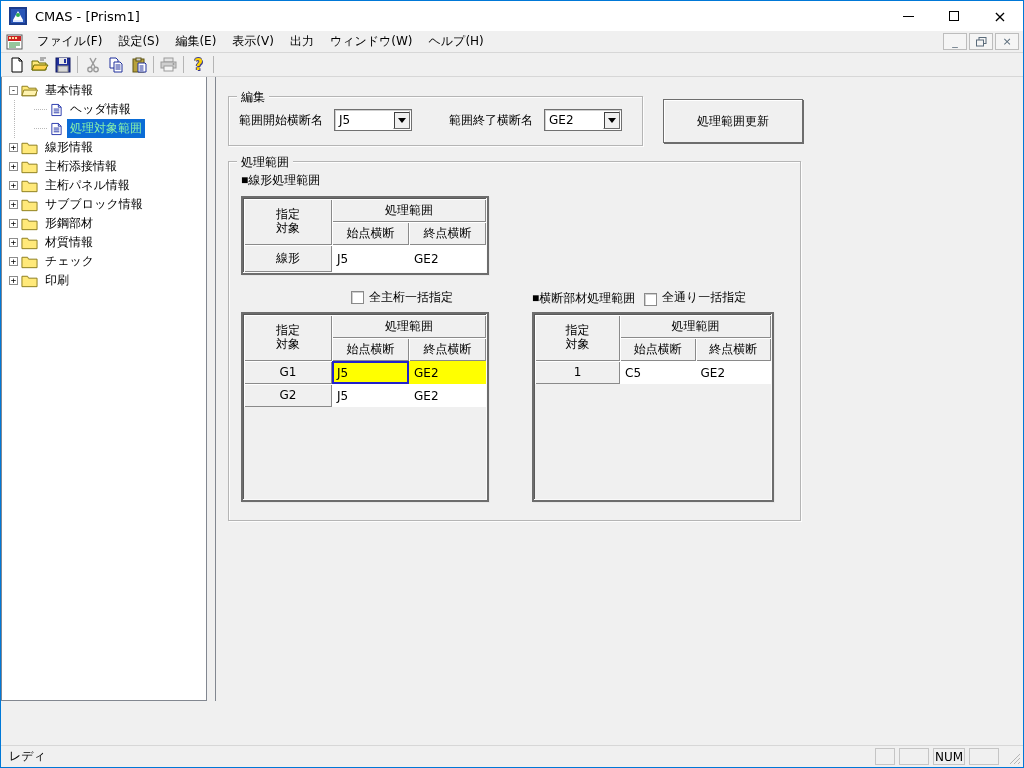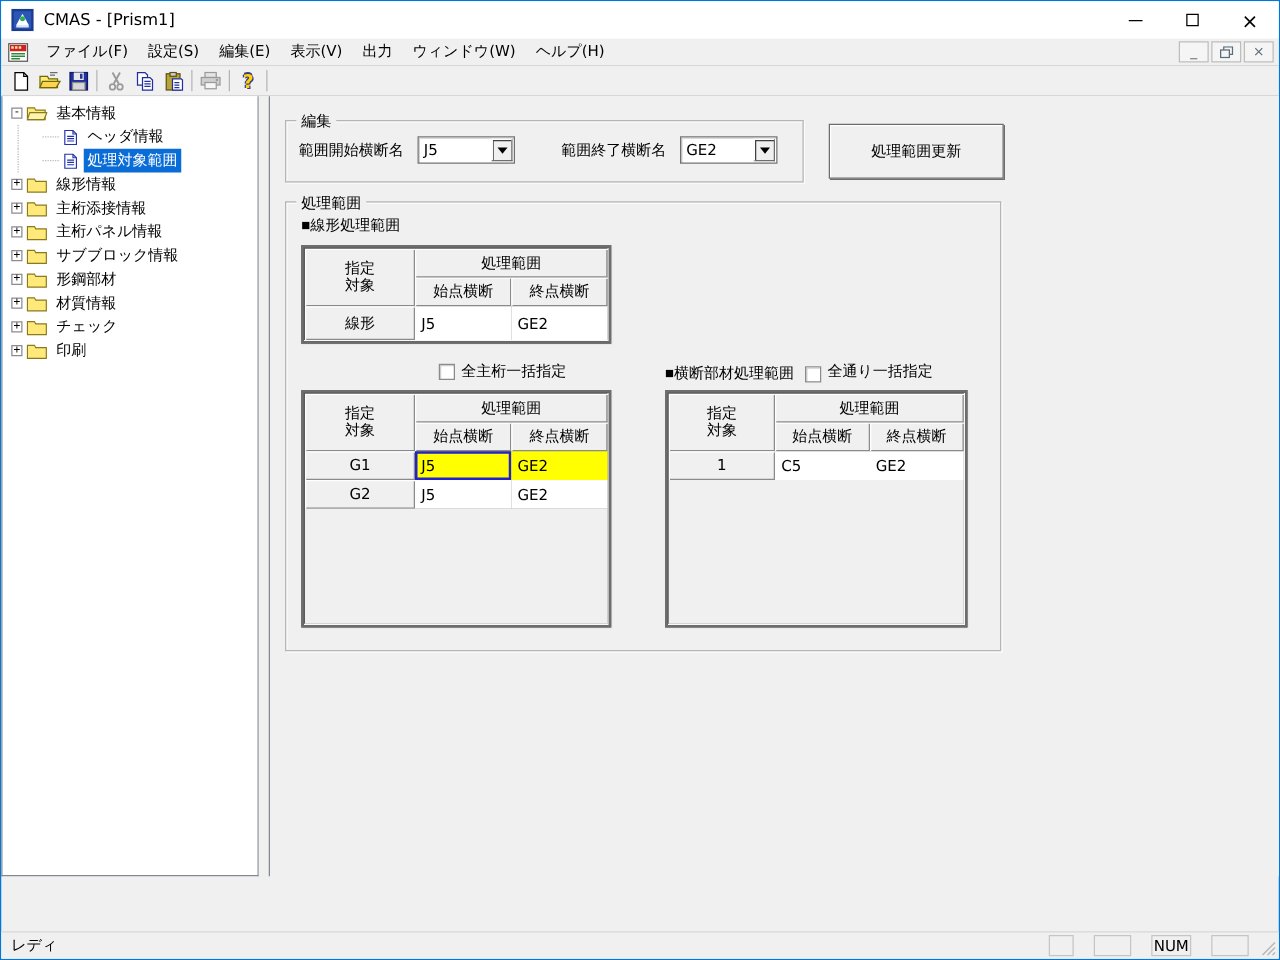--- a/index.html
+++ b/index.html
@@ -44,21 +44,21 @@
   .form-panel { flex:1; background:#f0f0f0; border-left:1px solid #828790; position:relative; }
 
   
   .tree-row { height:19px; display:flex; align-items:center; white-space:nowrap; }
   .expbox { width:9px; height:9px; border:1px solid #8c8c8c; background:#fff; font-size:9px; line-height:7px;
             text-align:center; display:inline-block; margin-left:3px; color:#000; font-family:"DejaVu Sans Mono",monospace; }
   .conn { width:13px; display:inline-block; border-bottom:1px dotted #b9b9b9; height:0; }
   .indent { width:20px; display:inline-block; border-left:1px dotted #b9b9b9; height:19px; margin-left:8px; }
   .tree-ico { width:17px; height:14px; margin:0 4px 0 3px; flex:0 0 auto; }
   .tree-label { padding:1px 3px; font-size:12px; }
-  .tree-label.selected { background:#0a6cd6; color:#ffffff; }
+  .tree-label.selected { background:#0a6cd6; color:#86efac; }
 
   
   .groupbox { position:absolute; border:1px solid #b5b5b5; box-shadow:inset 1px 1px 0 #fdfdfd, 1px 1px 0 #fdfdfd; }
   .groupbox > .gb-label { position:absolute; top:-8px; left:8px; background:#f0f0f0; padding:0 4px; font-size:12px; }
 
   .combo { position:absolute; height:22px; background:#fff; border:1px solid #707070;
            box-shadow:inset 1px 1px 0 #cfcfcf; display:flex; align-items:center; }
   .combo .combo-text { flex:1; padding-left:4px; font-size:12px; }
   .combo .combo-btn { width:17px; height:18px; margin-right:1px; background:#f0f0f0;
                       border:1px solid #fff; border-right-color:#6d6d6d; border-bottom-color:#6d6d6d;
@@ -85,21 +85,21 @@
            font-size:12px; white-space:pre-line; line-height:1.15; }
   .dcell { background:#fff; display:flex; align-items:center; padding-left:5px; font-size:12px; }
   .dcell.yellow { background:#ffff00; }
   .dcell.focused { box-shadow:inset 0 0 0 2px #2222cc; }
   .filler { background:#f0f0f0; grid-column:1 / span 3; }
 
   
   .statusbar { height:22px; flex:0 0 22px; background:#f0f0f0; border-top:1px solid #d7d7d7;
                display:flex; align-items:center; padding:0 2px 0 8px; position:relative;margin-top:44px; }
   .sb-text { font-size:12px; }
-  .sb-panes { margin-left:auto; display:flex; gap:16px; align-items:center; margin-right:22px; }
+  .sb-panes { margin-left:auto; display:flex; gap:4px; align-items:center; margin-right:22px; }
   .sb-pane { height:17px; border:1px solid #c5c5c5; background:#f0f0f0; font-size:12px;
              display:flex; align-items:center; justify-content:center; }
   .sb-pane.p1 { width:20px; } .sb-pane.p2 { width:30px; } .sb-pane.p3 { width:32px; } .sb-pane.p4 { width:30px; }
   .grip { position:absolute; right:2px; bottom:2px; width:14px; height:14px; }
 </style>
 </head>
 <body>
 
 <div class="window">
 

